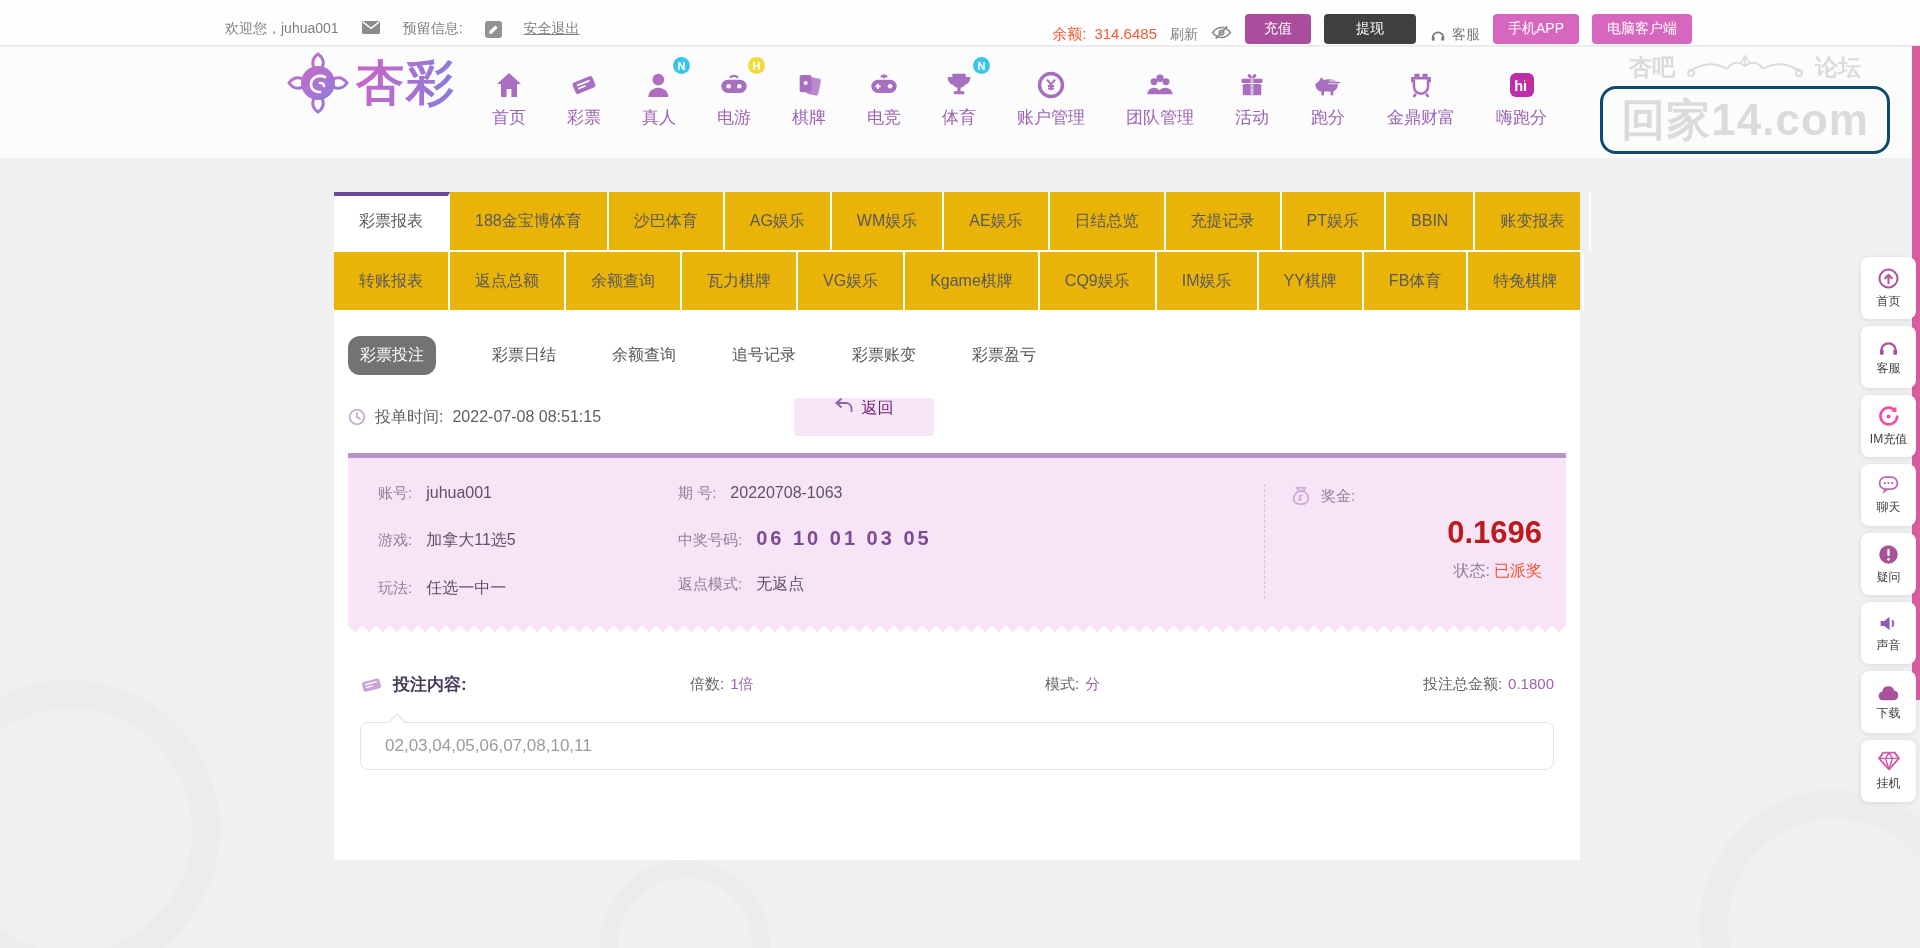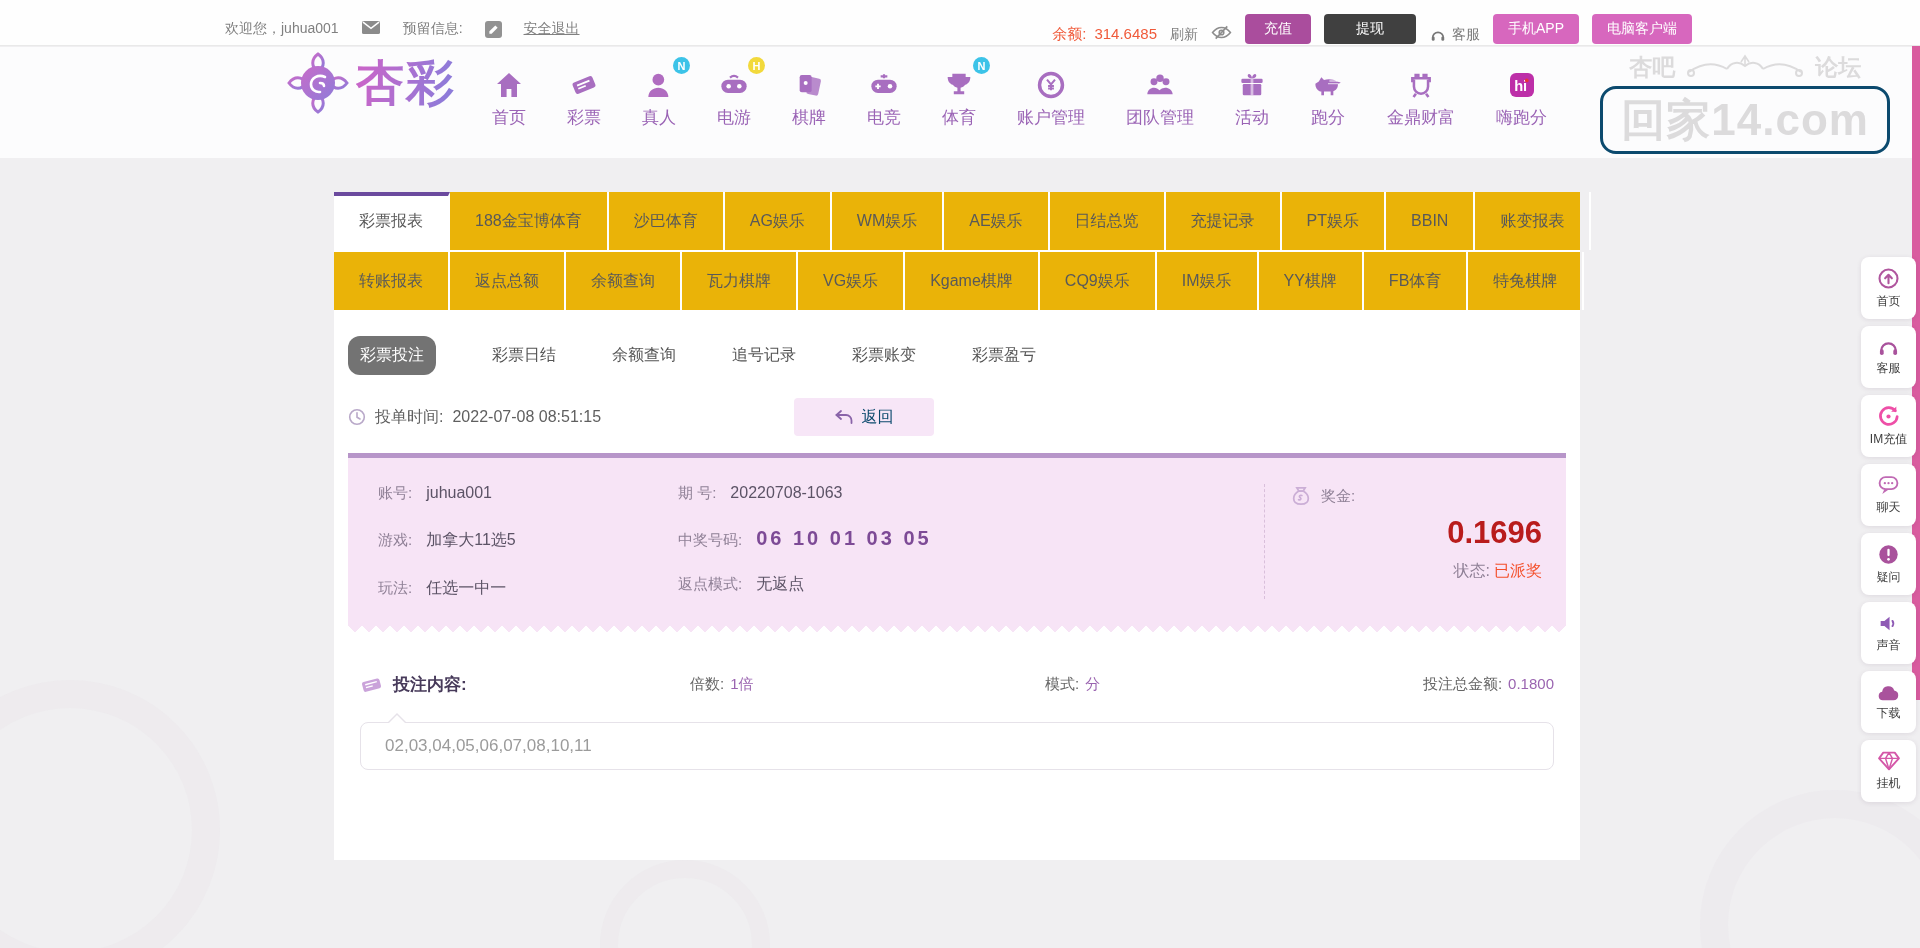--- a/index.html
+++ b/index.html
@@ -65,22 +65,22 @@
 
   .cardbody { position:relative; background:#fff; }
 
   .subtabs { display:flex; align-items:center; gap:56px; padding:26px 0 0 14px; }
   .subtab { font-size:16px; color:#555; cursor:pointer; }
   .subtab.active { background:#737373; color:#fff; padding:9px 12px; border-radius:12px; }
 
   .orderrow { display:flex; align-items:center; margin:22px 14px 0 14px; height:40px; }
   .o-left { display:flex; align-items:center; gap:9px; width:446px; color:#5f5f5f; font-size:16px; }
   .o-mid { flex:1; color:#5f5f5f; font-size:16px; }
-  .back-btn { width:140px; height:38px; background:#f7e6f7; border:none; border-radius:4px; color:#0c4a6e;
-              font-size:16px; display:flex; align-items:center; justify-content:center; gap:9px; cursor:pointer;
+  .back-btn { width:140px; height:38px; background:#f7e6f7; border:none; border-radius:4px; color:#701a75;
+              font-size:16px; display:flex; align-items:flex-start; justify-content:center; gap:9px; cursor:pointer;
               font-family:inherit; }
 
   
   .ticket-panel { margin:16px 14px 0; background:#f7e4f6; border-top:5px solid #b795c9; position:relative;
                   display:flex; padding:26px 0 36px 30px; }
   .ticket-panel::after { content:""; position:absolute; left:0; right:0; bottom:0; height:9px;
         background:
           linear-gradient(-45deg,#ffffff 7px,transparent 0),
           linear-gradient(45deg,#ffffff 7px,transparent 0);
         background-position:left bottom; background-repeat:repeat-x; background-size:14px 14px; }

